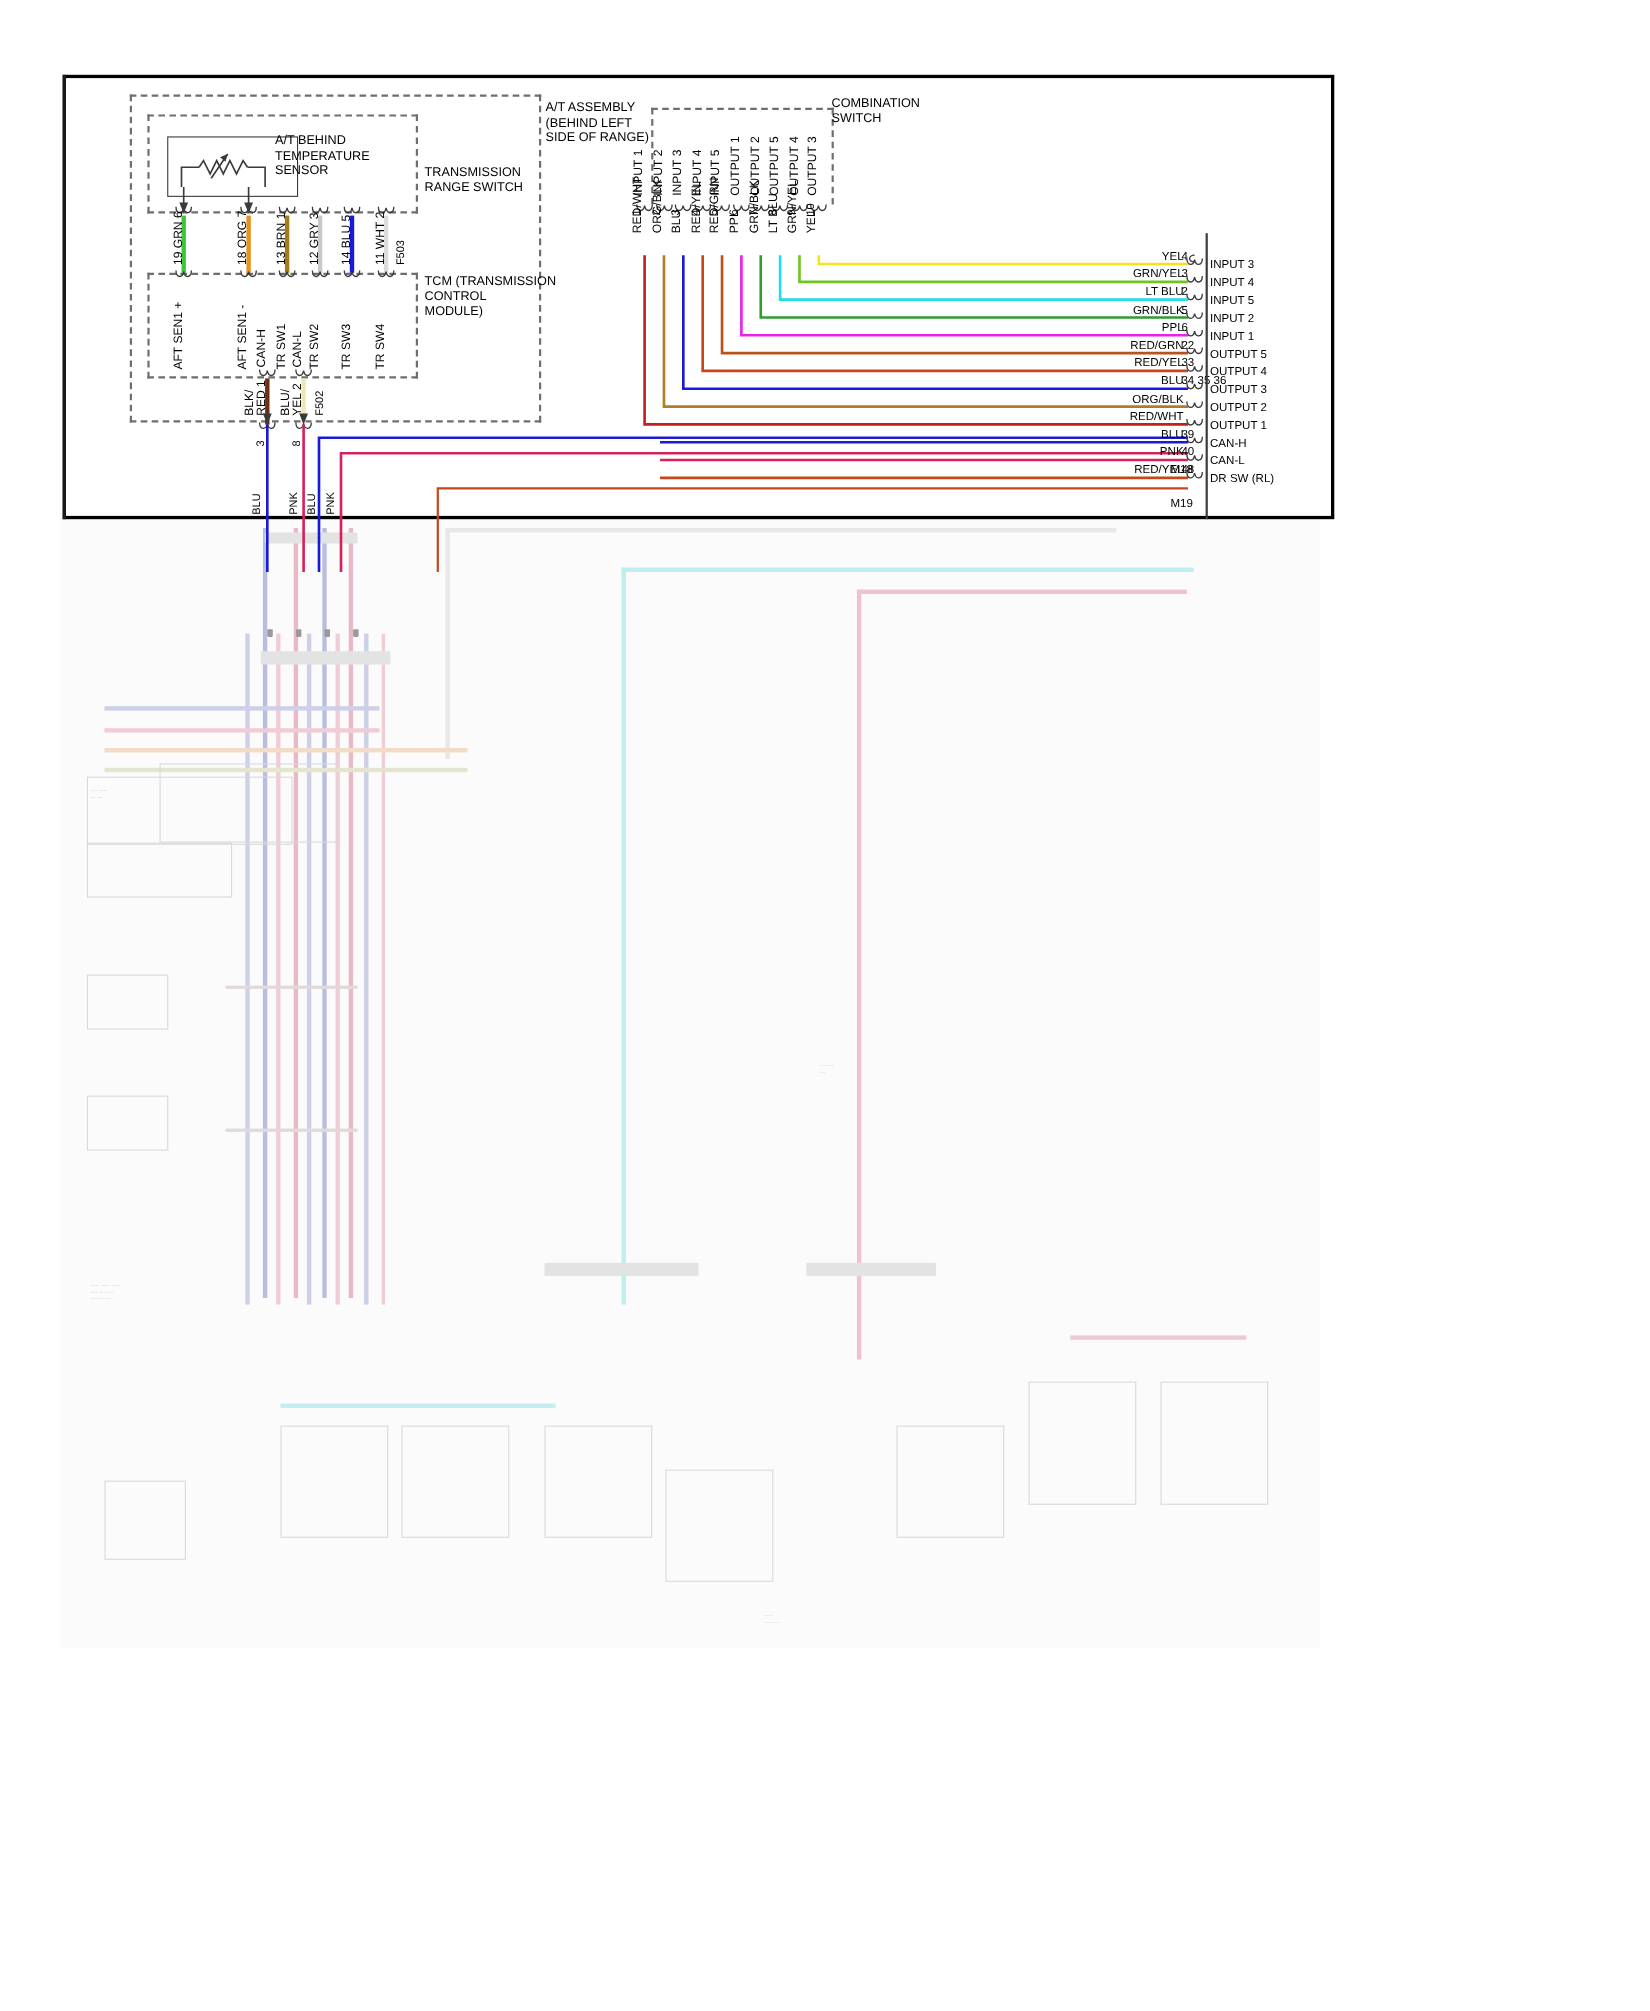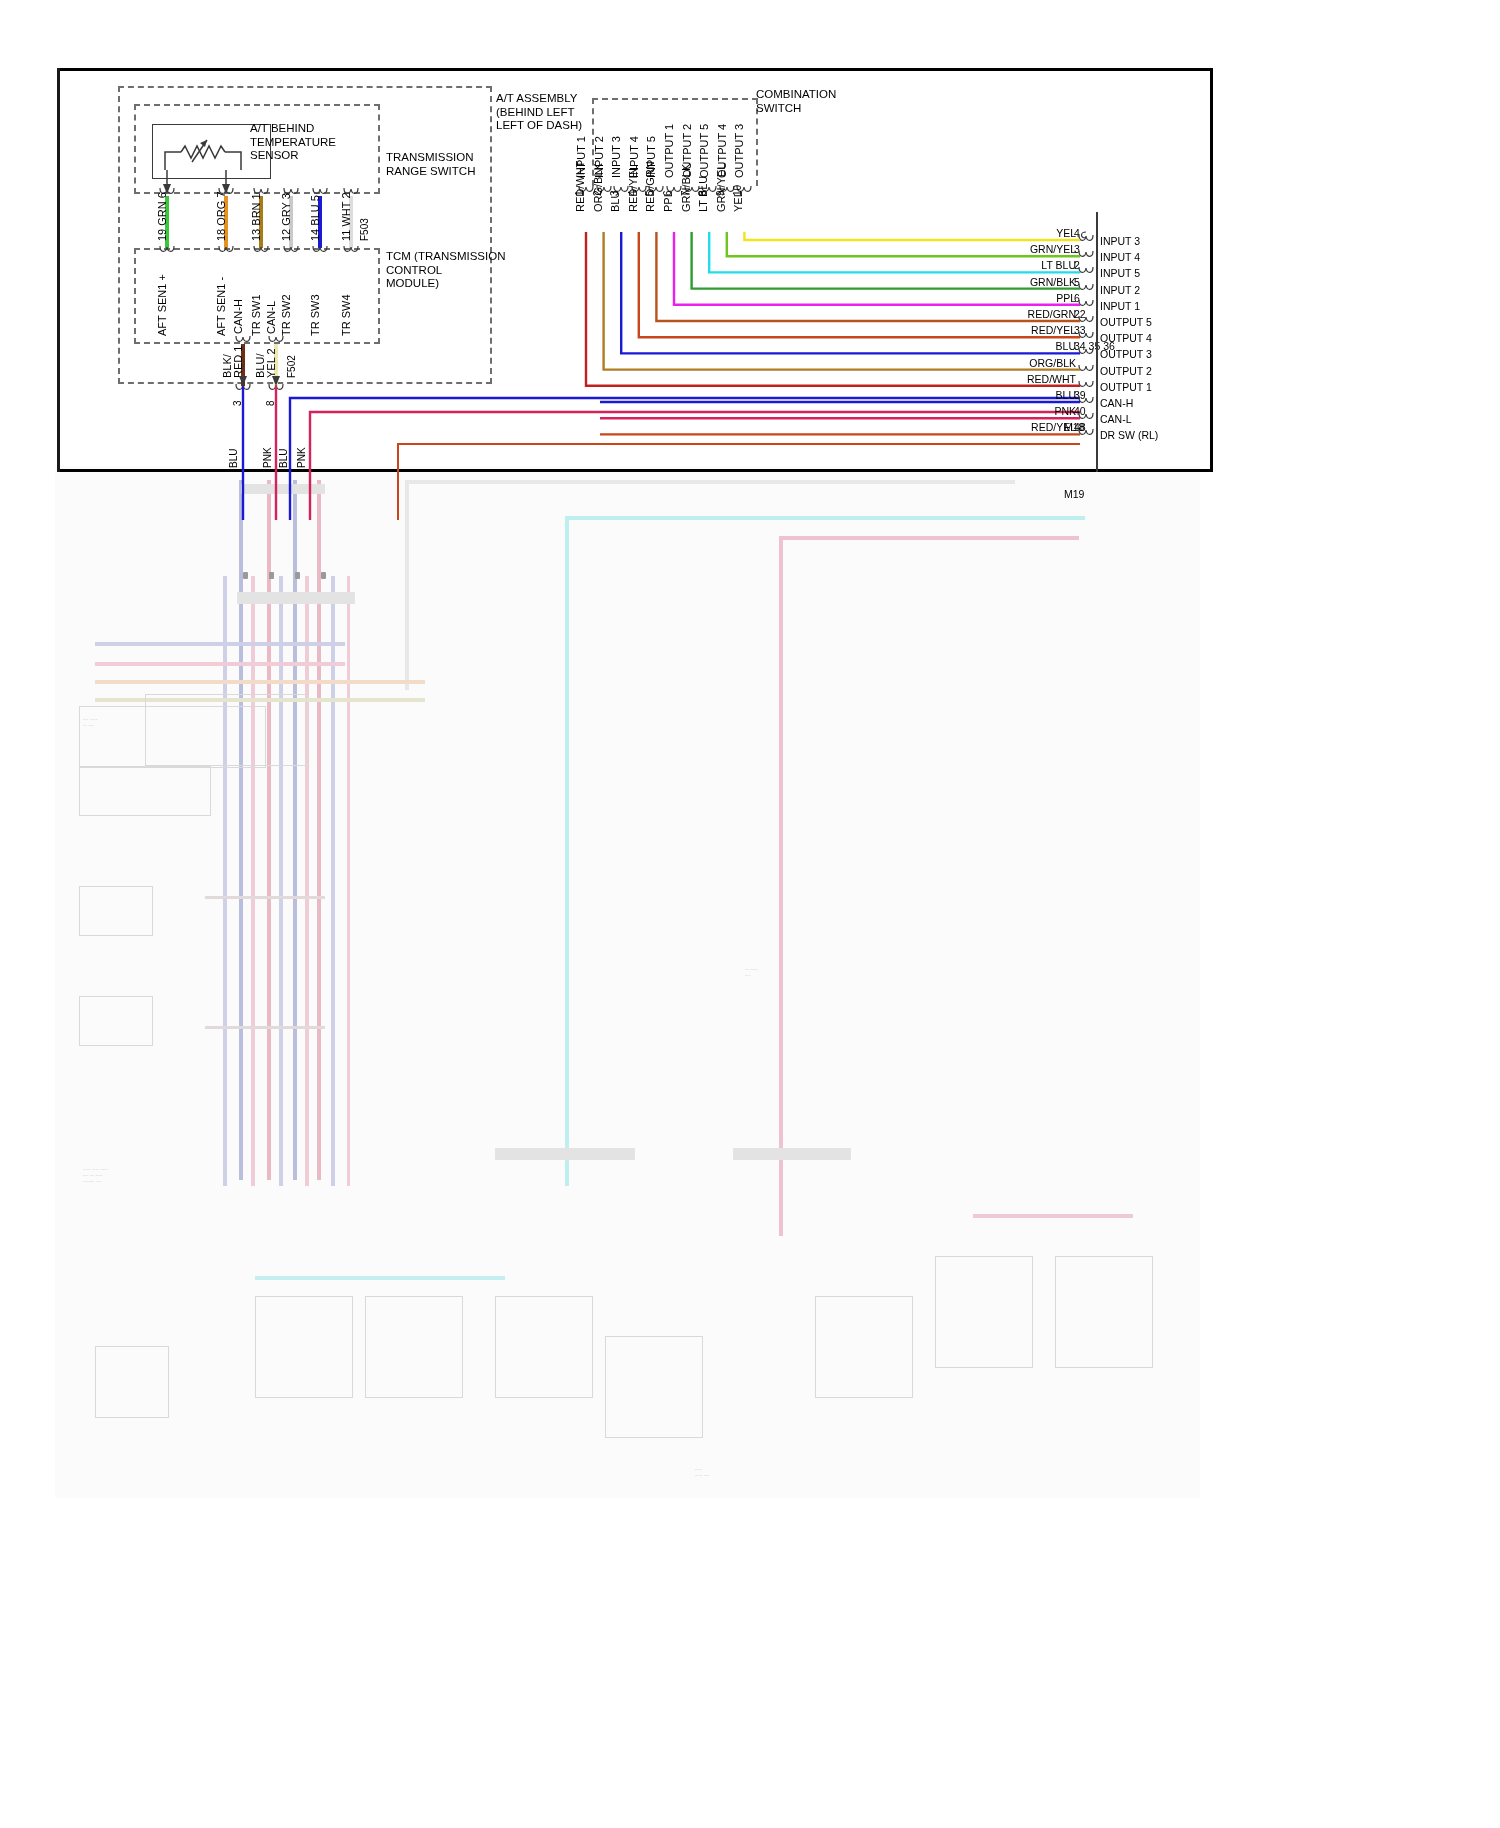--- a/index.html
+++ b/index.html
@@ -89,21 +89,21 @@
     <div class="gtxt" style="left:690px;top:500px;">-- ----<br>---</div>
     <div class="gtxt" style="left:640px;top:1000px;">----<br>---- ---</div>
   </div>
 
   <div class="outer-frame"></div>
   <div class="blackline" style="left:57px;top:68px;width:3px;height:404px;"></div>
 
   <div class="dash" style="left:118px;top:86px;width:374px;height:298px;"></div>
   <div class="txt" style="left:496px;top:92px;">A/T ASSEMBLY
 (BEHIND LEFT
-LEFT OF DASH)</div>
+SIDE OF RANGE)</div>
 
   <div class="dash" style="left:134px;top:104px;width:246px;height:90px;"></div>
   <div class="txt" style="left:386px;top:111px;margin-top:40px;">TRANSMISSION
 RANGE SWITCH</div>
 
   <div class="solidbox" style="left:152px;top:124px;width:119px;height:55px;"></div>
   <div class="txt" style="left:250px;top:122px;">A/T BEHIND
 TEMPERATURE
 SENSOR</div>
   <svg style="left:152px;top:124px;width:122px;height:58px;">
@@ -390,15 +390,15 @@
         <polyline points="600,434.4 1080,434.4" fill="none" stroke="#c9451a" stroke-width="2.4"></polyline>
       </svg>
     </div>
 
   <svg style="left:1080px;top:228px;width:26px;height:240px;">
     <path d="M6,4 C0,4 0,10 6,10" fill="none" stroke="#3a3a3a" stroke-width="1.2"></path>
   </svg>
   <div class="blackline" style="left:1096px;top:212px;width:1.6px;height:260px;background:#3a3a3a;"></div>
 
   <div class="txt-s" style="left:1064px;top:421px;">M18</div>
-  <div class="txt-s" style="left:1064px;top:452px;margin-top:36px;">M19</div>
+  <div class="txt-s" style="left:1064px;top:452px;">M19</div>
 
 </div>
 
 </body></html>

